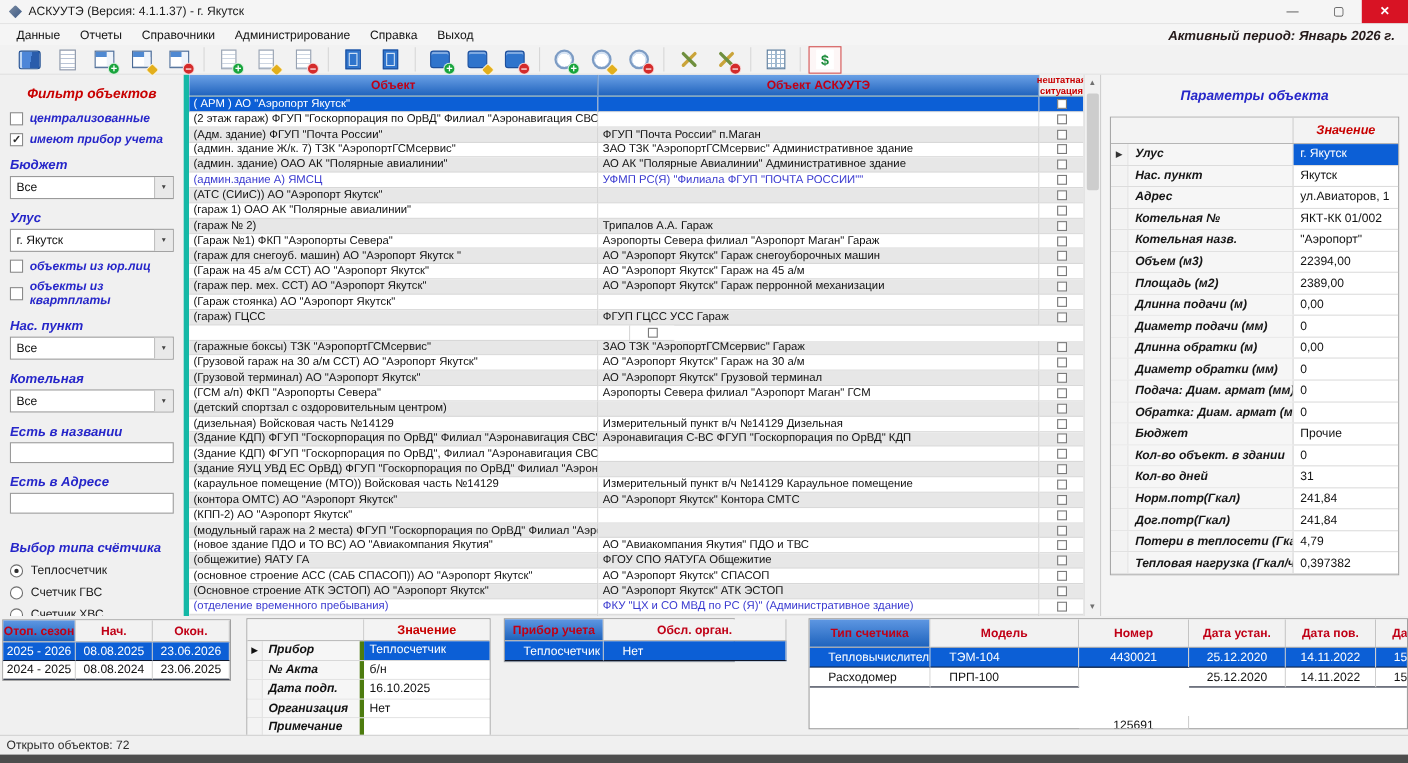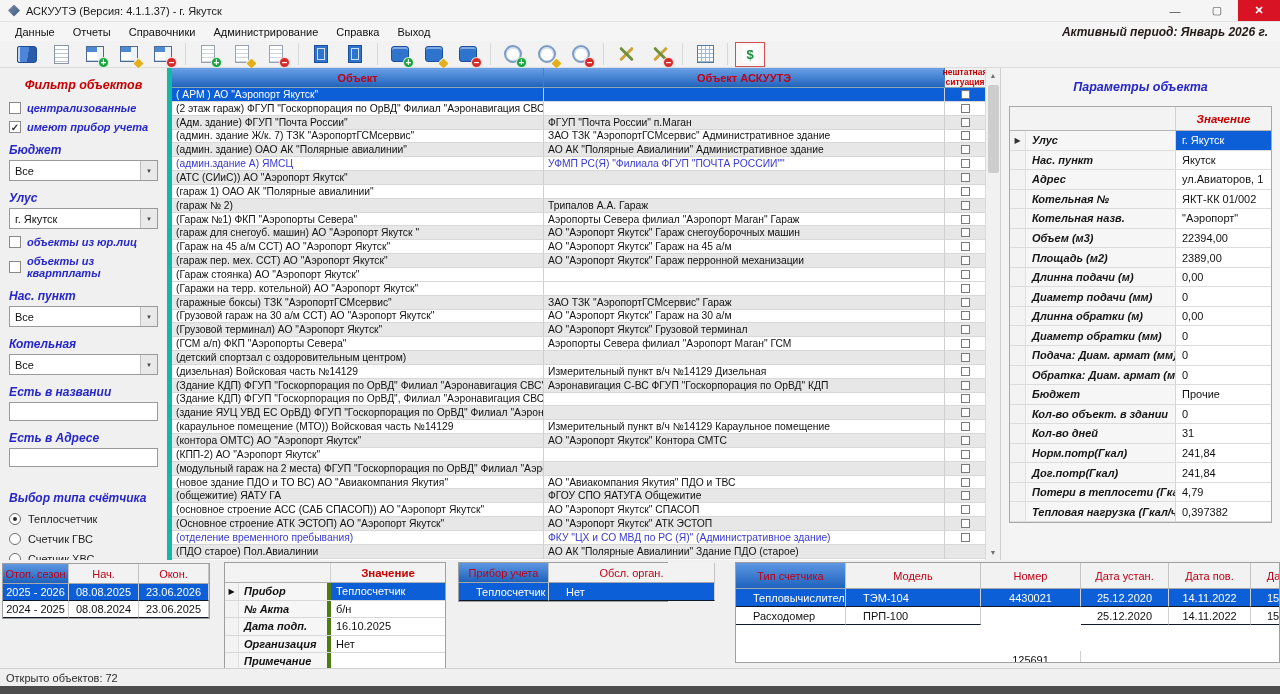--- a/index.html
+++ b/index.html
@@ -94,21 +94,21 @@
   .pt-row{display:flex;height:19.55px;border-bottom:1px solid #dcdcdc;font-size:11px}
   .pt-marker{width:16px;display:flex;align-items:center;justify-content:center;font-size:8px;color:#333;background:#f3f3f3;border-right:1px solid #e0e0e0}
   .pt-label{width:150px;display:flex;align-items:center;padding-left:6px;font-weight:bold;font-style:italic;color:#161616;background:#f6f6f6;border-right:1px solid #d6d6d6;white-space:nowrap;overflow:hidden}
   .pt-value{flex:1;display:flex;align-items:center;padding-left:6px;white-space:nowrap;overflow:hidden}
   .pt-value.sel{background:#0c5fd6;color:#fff}
 
   
   .bottom{position:absolute;left:0;top:560px;width:1280px;height:108px;background:#f0f0f0}
   .g-table{position:absolute;background:#fff;border:1px solid #9f9f9f}
   .g-header{display:flex}
-  .g-h{display:flex;align-items:center;justify-content:center;color:#c00016;font-weight:normal;font-size:11px;background:#f2f2f2;border-right:1px solid #c4c4c4;border-bottom:1px solid #a8a8a8}
+  .g-h{display:flex;align-items:center;justify-content:center;color:#c00016;font-weight:bold;font-size:11px;background:#f2f2f2;border-right:1px solid #c4c4c4;border-bottom:1px solid #a8a8a8}
   .g-h.blue{background:linear-gradient(#5e97e2,#1e63bd)}
   .g-row{display:flex;font-size:11px}
   .g-row.sel .g-cell{background:#0c5fd6;color:#fff}
   .g-cell{display:flex;align-items:center;padding:0 17px;border-right:1px solid #cfcfcf;border-bottom:1px solid #0f172a;white-space:nowrap;overflow:hidden;background:#fff}
 
   #seasons{left:2px;top:3px;width:208px}
   #seasons .g-h,#seasons .g-cell{height:20px}
   #seasons .g-row .g-cell{height:17px;justify-content:center}
 
   #act{left:224px;top:2px;width:222px}
@@ -414,22 +414,28 @@
             <span class="mini-check"></span>
           </div>
         </div>
         <div class="mt-row">
           <div class="mt-cell obj-cell">(Гараж стоянка) АО "Аэропорт Якутск"</div>
           <div class="mt-cell asku-cell"></div>
           <div class="mt-cell em-cell">
             <span class="mini-check"></span>
           </div>
         </div>
-        <div class="mt-row">
-          <div class="mt-cell obj-cell">(Гаражи на терр. котельной) АО  "Аэропорт Якутск"</div>
+        <div class="mt-row alt">
+          <div class="mt-cell obj-cell">(гараж)  ГЦСС</div>
+          <div class="mt-cell asku-cell">ФГУП ГЦСС УСС Гараж</div>
+          <div class="mt-cell em-cell">
+            <span class="mini-check"></span>
+          </div>
+        </div>
+        <div class="mt-row">
           <div class="mt-cell asku-cell"></div>
           <div class="mt-cell em-cell">
             <span class="mini-check"></span>
           </div>
         </div>
         <div class="mt-row alt">
           <div class="mt-cell obj-cell">(гаражные боксы) ТЗК "АэропортГСМсервис"</div>
           <div class="mt-cell asku-cell">ЗАО ТЗК "АэропортГСМсервис" Гараж</div>
           <div class="mt-cell em-cell">
             <span class="mini-check"></span>

